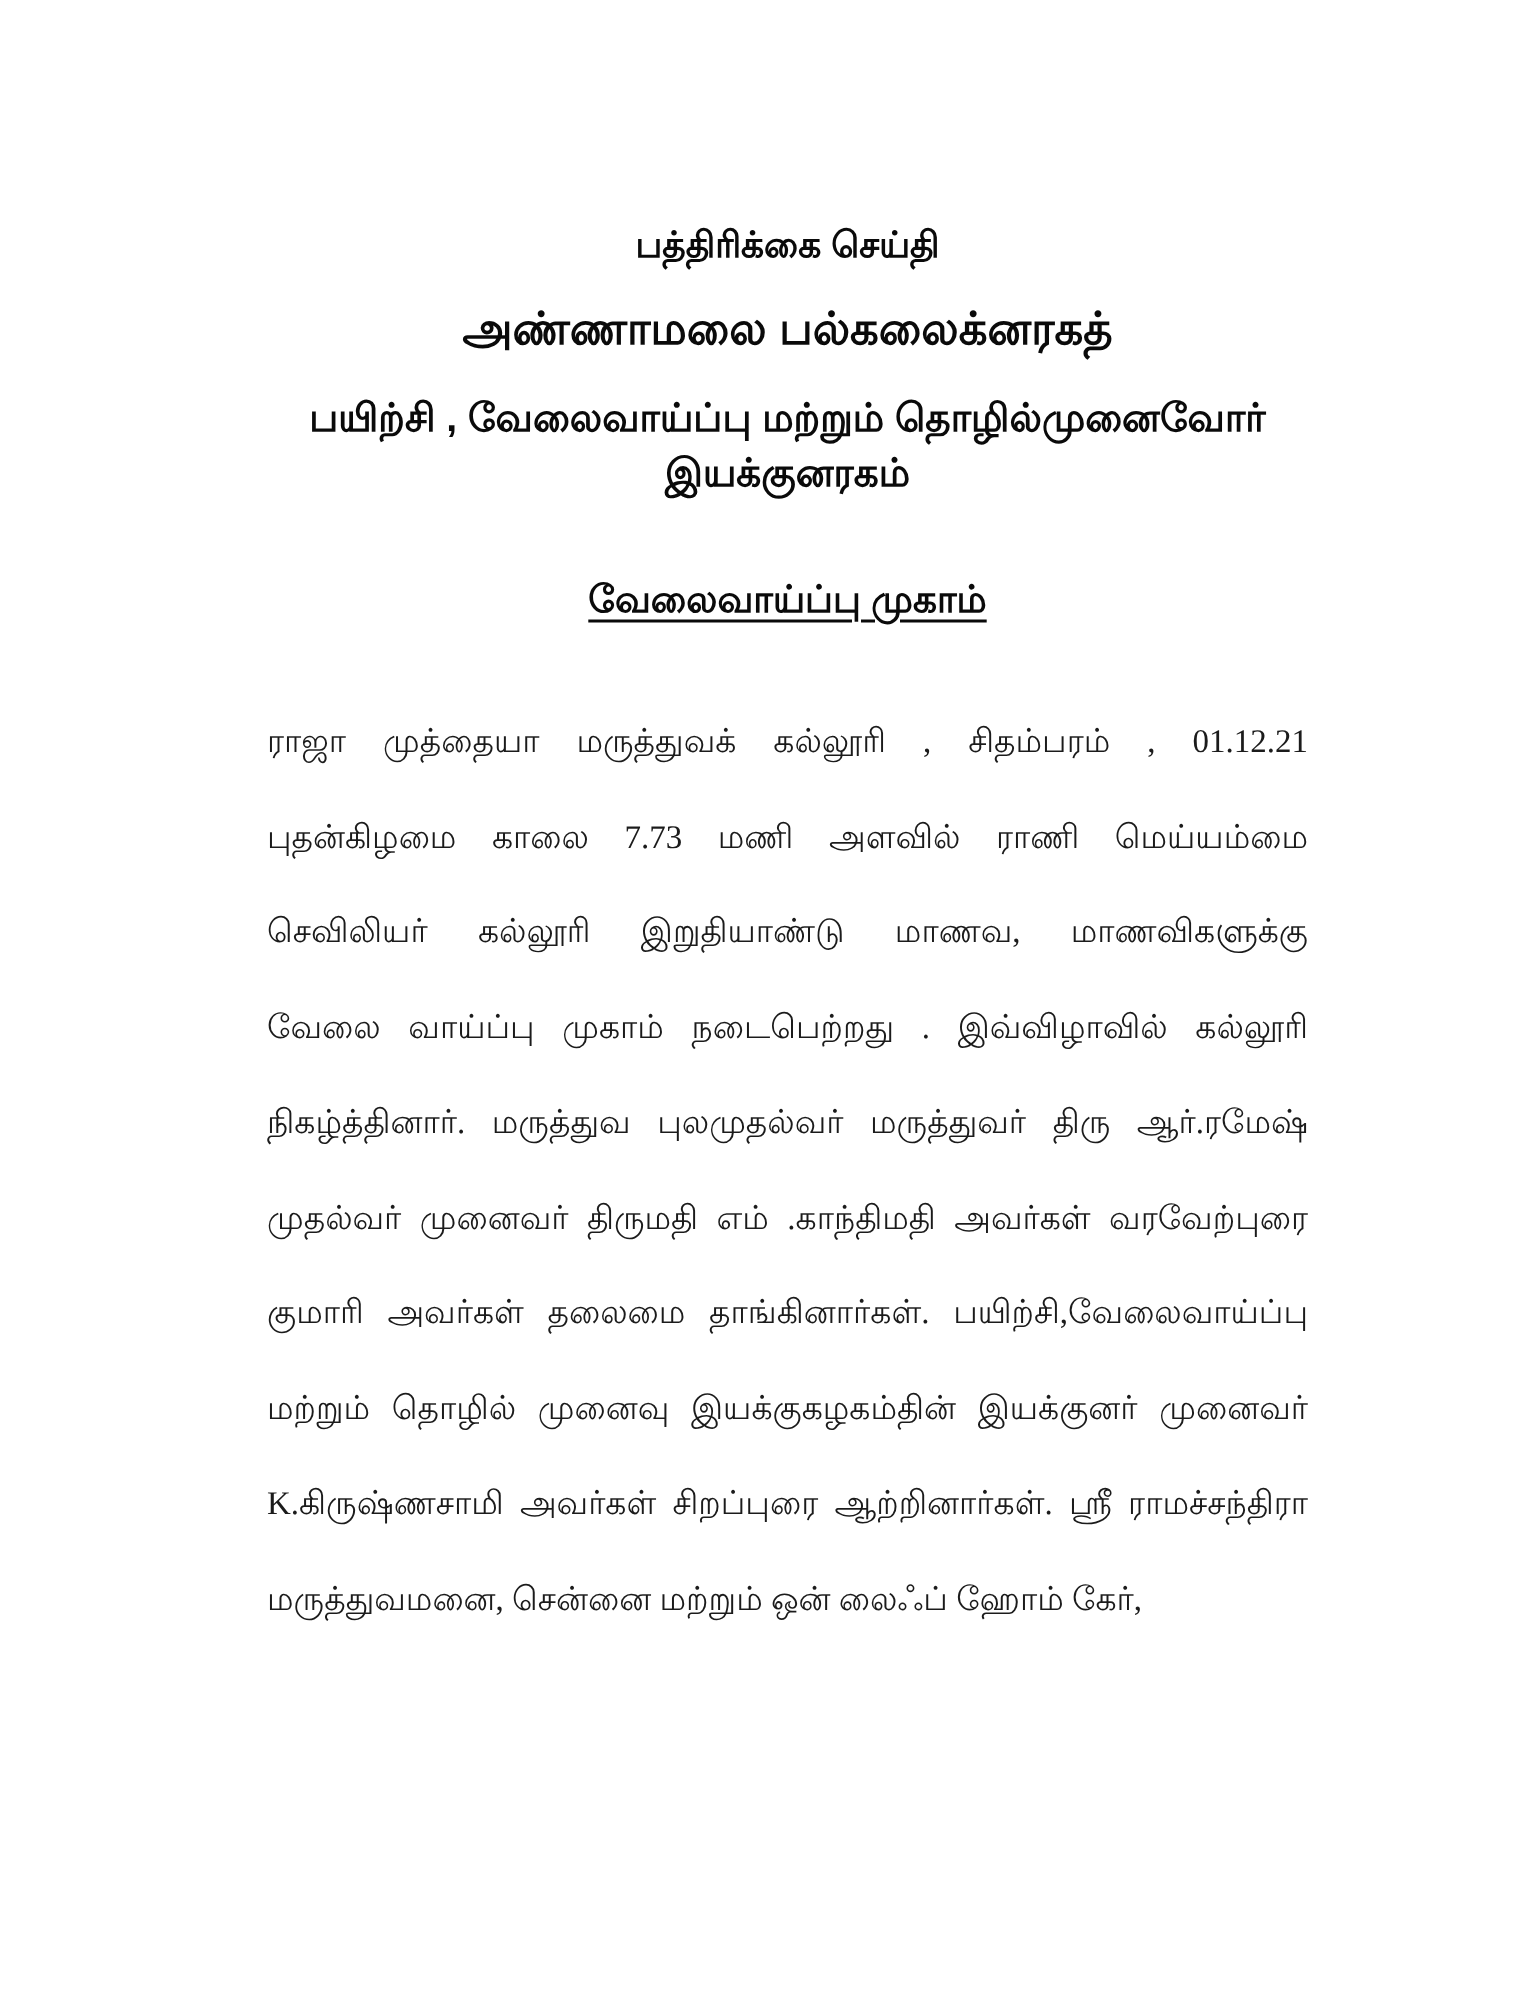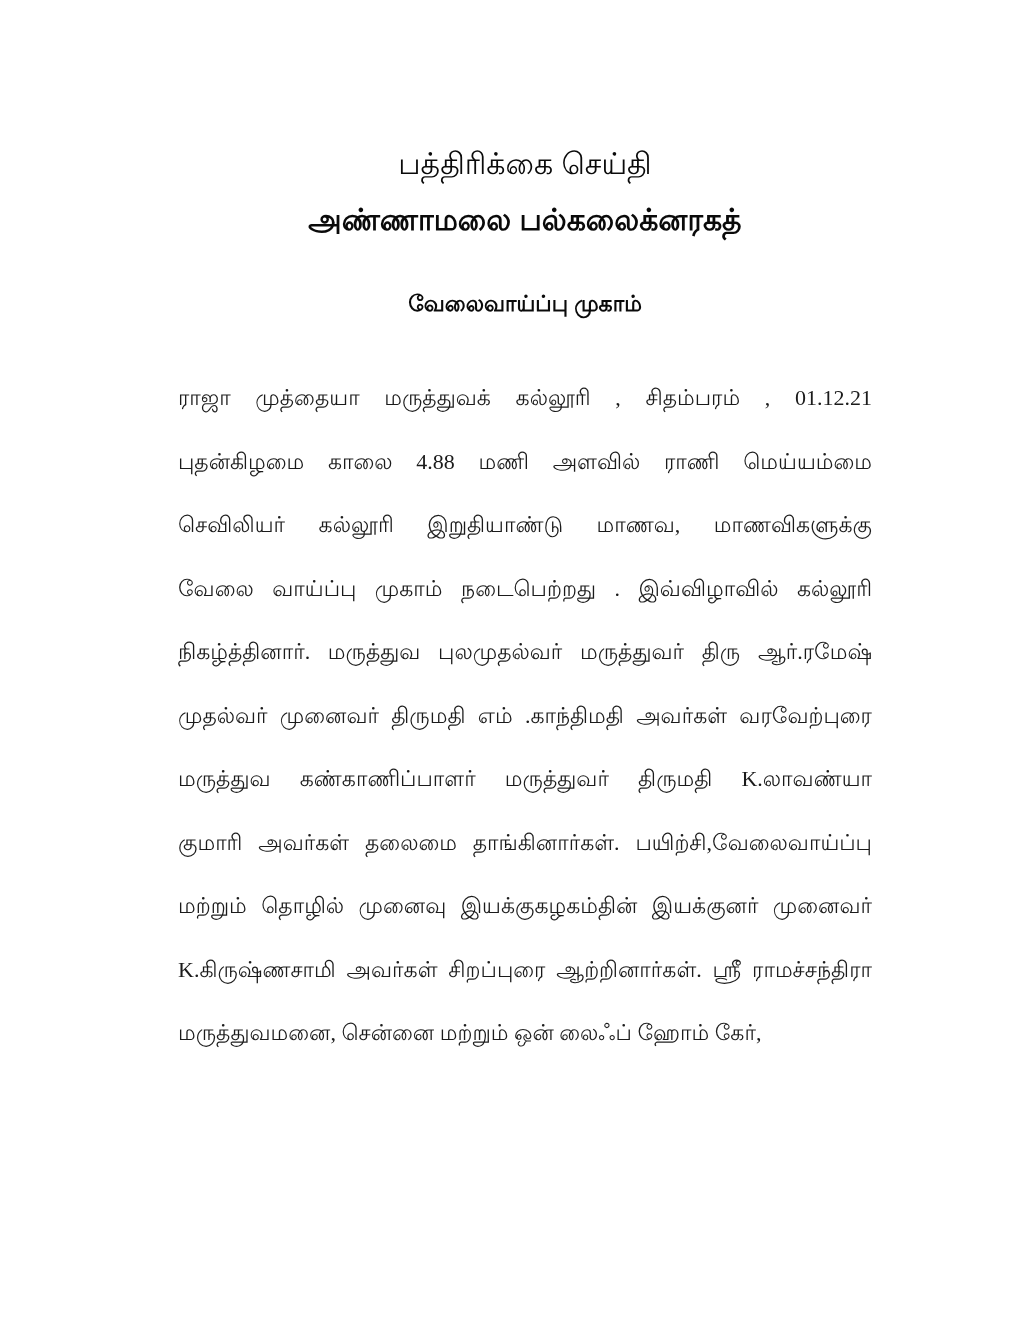--- a/index.html
+++ b/index.html
@@ -20,43 +20,44 @@
     margin-left: 178px;
     width: 694px;
   }
   .doc-header {
     padding-top: 146px;
     text-align: center;
     color: #0a0a0a;
     font-family: "Liberation Sans", "DejaVu Sans", sans-serif;
   }
   .doc-title {
-    font-size: 30px;
-    font-weight: 400;
+    font-size: 24px;
+    font-weight: 700;
     line-height: 36px;
     margin: 0 0 20px 0;
   }
   .doc-org {
     font-size: 30px;
     font-weight: 700;
     line-height: 36px;
     margin: 0 0 22px 0;
   }
   .doc-dept {
     font-size: 26px;
     font-weight: 700;
     line-height: 37px;
     margin: 0;
   }
   .doc-subject {
     display: block;
     margin: 50px 0 0 0;
-    font-size: 22px;
+    font-size: 25px;
     font-weight: 700;
     line-height: 32px;
+    text-decoration: underline;
     text-decoration-thickness: 2px;
     text-underline-offset: 5px;
   }
   .doc-body {
     margin-top: 46px;
   }
   .body-line {
     font-size: 22px;
     line-height: 63.5px;
     height: 63.5px;
@@ -73,31 +74,34 @@
 </style>
 </head>
 <body>
 
 <div class="page">
   <div class="content">
 
     <header class="doc-header">
       <h1 class="doc-title">பத்திரிக்கை செய்தி</h1>
       <h2 class="doc-org">அண்ணாமலை பல்கலைக்னரகத்</h2>
+      <h3 class="doc-dept">
+        <div>பயிற்சி , வேலைவாய்ப்பு மற்றும் தொழில்முனைவோர்</div>
+        <div>இயக்குனரகம்</div>
+      </h3>
       <h4 class="doc-subject">வேலைவாய்ப்பு முகாம்</h4>
     </header>
 
     <main class="doc-body">
       <div class="body-line">ராஜா முத்தையா மருத்துவக் கல்லூரி , சிதம்பரம் , 01.12.21</div>
-      <div class="body-line">புதன்கிழமை காலை 4.88 மணி அளவில் ராணி மெய்யம்மை</div>
+      <div class="body-line">புதன்கிழமை காலை 7.73 மணி அளவில் ராணி மெய்யம்மை</div>
       <div class="body-line">செவிலியர் கல்லூரி இறுதியாண்டு மாணவ, மாணவிகளுக்கு</div>
       <div class="body-line">வேலை வாய்ப்பு முகாம் நடைபெற்றது . இவ்விழாவில் கல்லூரி</div>
       <div class="body-line">நிகழ்த்தினார். மருத்துவ புலமுதல்வர் மருத்துவர் திரு ஆர்.ரமேஷ்</div>
       <div class="body-line">முதல்வர்  முனைவர் திருமதி எம் .காந்திமதி அவர்கள் வரவேற்புரை</div>
-      <div class="body-line">மருத்துவ கண்காணிப்பாளர் மருத்துவர் திருமதி K.லாவண்யா</div>
       <div class="body-line">குமாரி அவர்கள் தலைமை தாங்கினார்கள். பயிற்சி,வேலைவாய்ப்பு</div>
       <div class="body-line">மற்றும் தொழில் முனைவு இயக்குகழகம்தின் இயக்குனர் முனைவர்</div>
       <div class="body-line">K.கிருஷ்ணசாமி அவர்கள் சிறப்புரை ஆற்றினார்கள். ஸ்ரீ ராமச்சந்திரா</div>
       <div class="body-line last">மருத்துவமனை, சென்னை மற்றும் ஒன் லைஃப் ஹோம் கேர்,</div>
     </main>
 
   </div>
 </div>
 
 </body></html>

